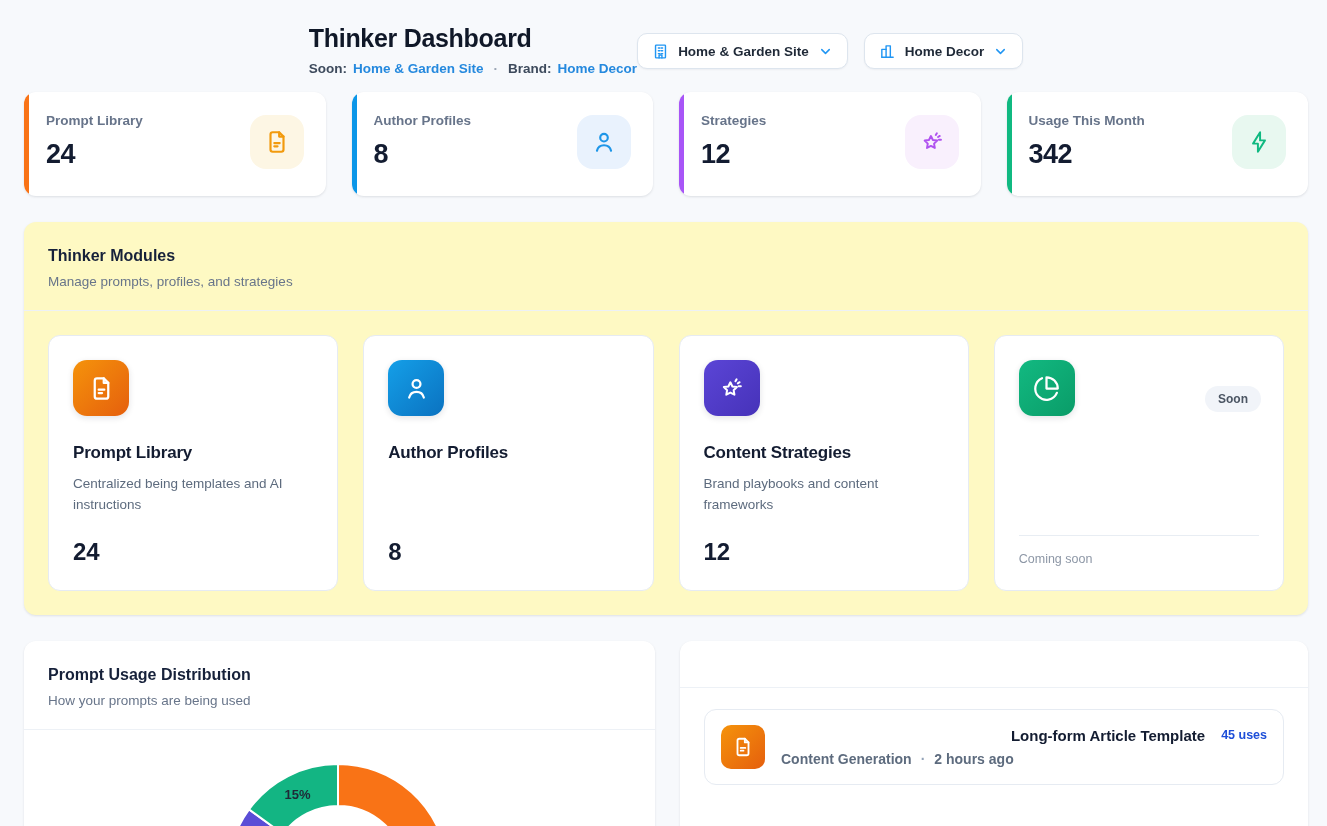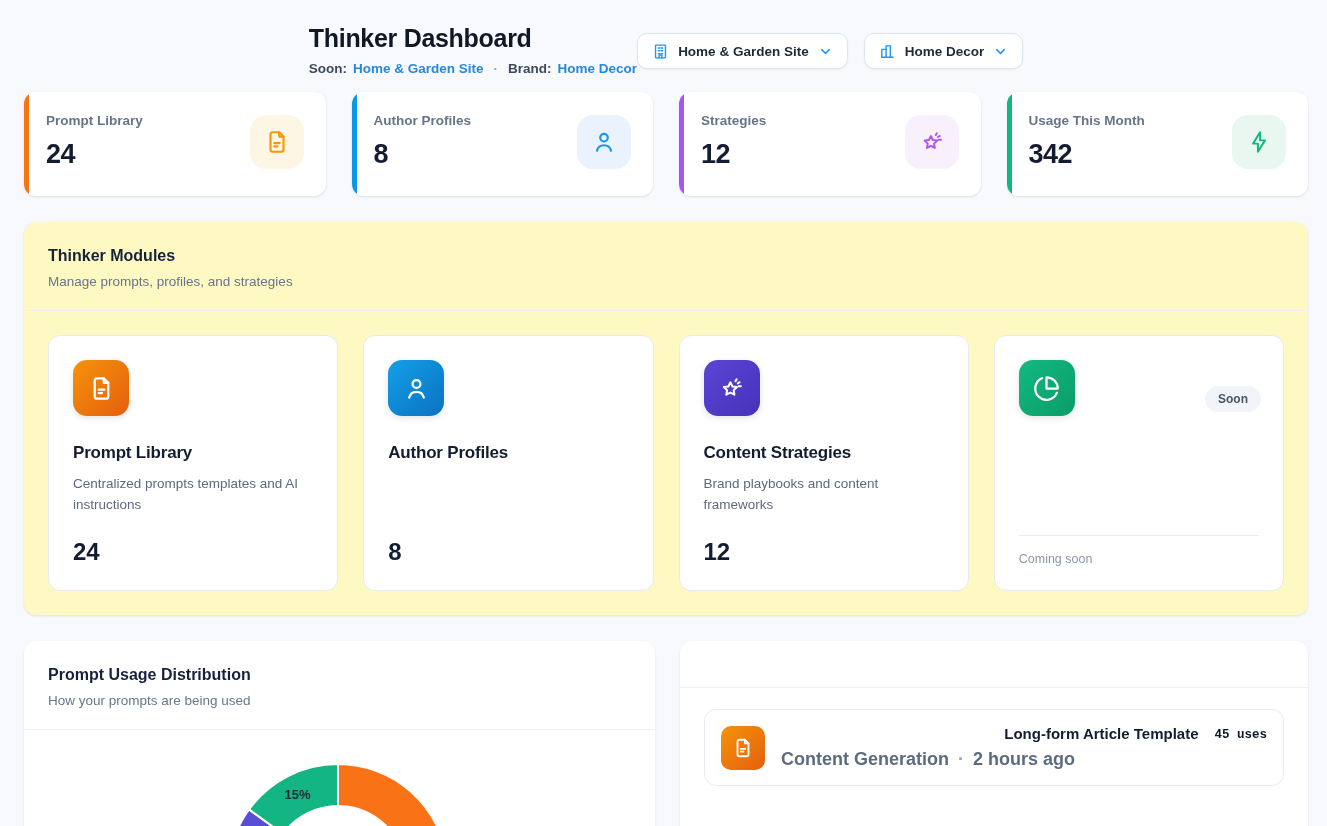--- a/index.html
+++ b/index.html
@@ -89,21 +89,21 @@
     display:flex; gap:16px; align-items:center;
     border:1px solid #e6ebf2; border-radius:12px; padding:15px 16px;
     background:#fff; cursor:pointer;
   }
   .prompt-iconbox {
     width:44px; height:44px; border-radius:10px; color:#fff; flex:0 0 auto;
     display:flex; align-items:center; justify-content:center;
   }
   .prompt-text { flex:1; min-width:0;text-align:right; }
   .prompt-title { font-size:15px; font-weight:800; color:#131c31; }
-  .prompt-meta { display:flex; align-items:center; gap:9px; font-size:18px; font-weight:600; color:#5d6b7e; margin-top:7px; }
+  .prompt-meta { display:flex; align-items:center; gap:9px; font-size:14px; font-weight:600; color:#5d6b7e; margin-top:7px; }
   .meta-sep { color:#94a3b8; }
   .prompt-uses { align-self:flex-start; margin-top:3px; font-size:12.5px; font-weight:800; }
 </style>
 </head>
 <body>
 
 <div class="page">
 
   <div class="topbar">
     <div>
@@ -222,21 +222,21 @@
 
       <div class="module-card">
         <div class="module-iconbox" style="background: linear-gradient(135deg, rgb(245, 147, 11), rgb(229, 95, 13));">
           <svg width="27" height="27" viewBox="0 0 24 24" fill="none" stroke="currentColor" stroke-width="2" stroke-linecap="round" stroke-linejoin="round">
             <path d="M14 3H8a2 2 0 0 0-2 2v14a2 2 0 0 0 2 2h8a2 2 0 0 0 2-2V7z"></path>
               <path d="M14 3v4h4"></path>
               <path d="M9.5 13h5M9.5 16h3"></path>
           </svg>
         </div>
         <div class="module-title">Prompt Library</div>
-        <div class="module-desc">Centralized prompts templates and AI instructions</div>
+        <div class="module-desc">Centralized being templates and AI instructions</div>
         <div class="module-count">24</div>
       </div>
 
       <div class="module-card">
         <div class="module-iconbox" style="background: linear-gradient(135deg, rgb(20, 159, 232), rgb(11, 114, 192));">
           <svg width="27" height="27" viewBox="0 0 24 24" fill="none" stroke="currentColor" stroke-width="2" stroke-linecap="round" stroke-linejoin="round">
             <circle cx="12" cy="8" r="3.5"></circle>
               <path d="M5.5 20c.8-3.2 3.4-5 6.5-5s5.7 1.8 6.5 5"></path>
           </svg>
         </div>
@@ -300,18 +300,18 @@
             </svg>
           </div>
           <div class="prompt-text">
             <div class="prompt-title">Long-form Article Template</div>
             <div class="prompt-meta">
               <span>Content Generation</span>
               <span class="meta-sep">·</span>
               <span>2 hours ago</span>
             </div>
           </div>
-          <div class="prompt-uses" style="color: #0f172a; font-family: Liberation Mono, monospace;">45 uses</div>
+          <div class="prompt-uses" style="color: #1d4ed8;">45 uses</div>
         </div>
       </div>
     </div>
   </div>
 </div>
 
 </body></html>

